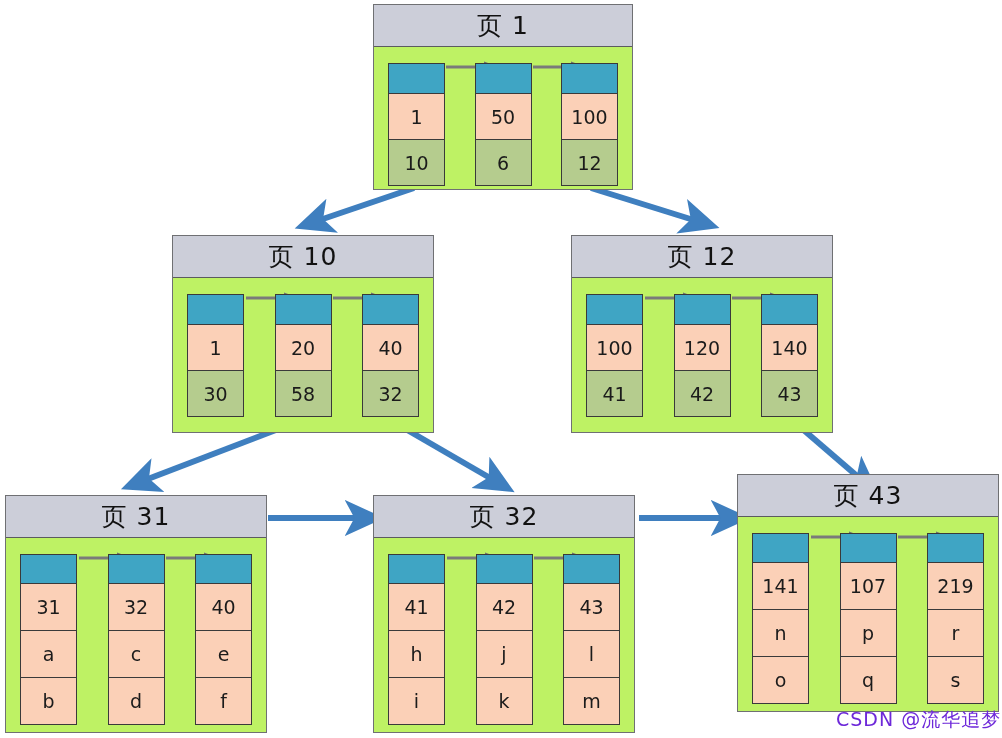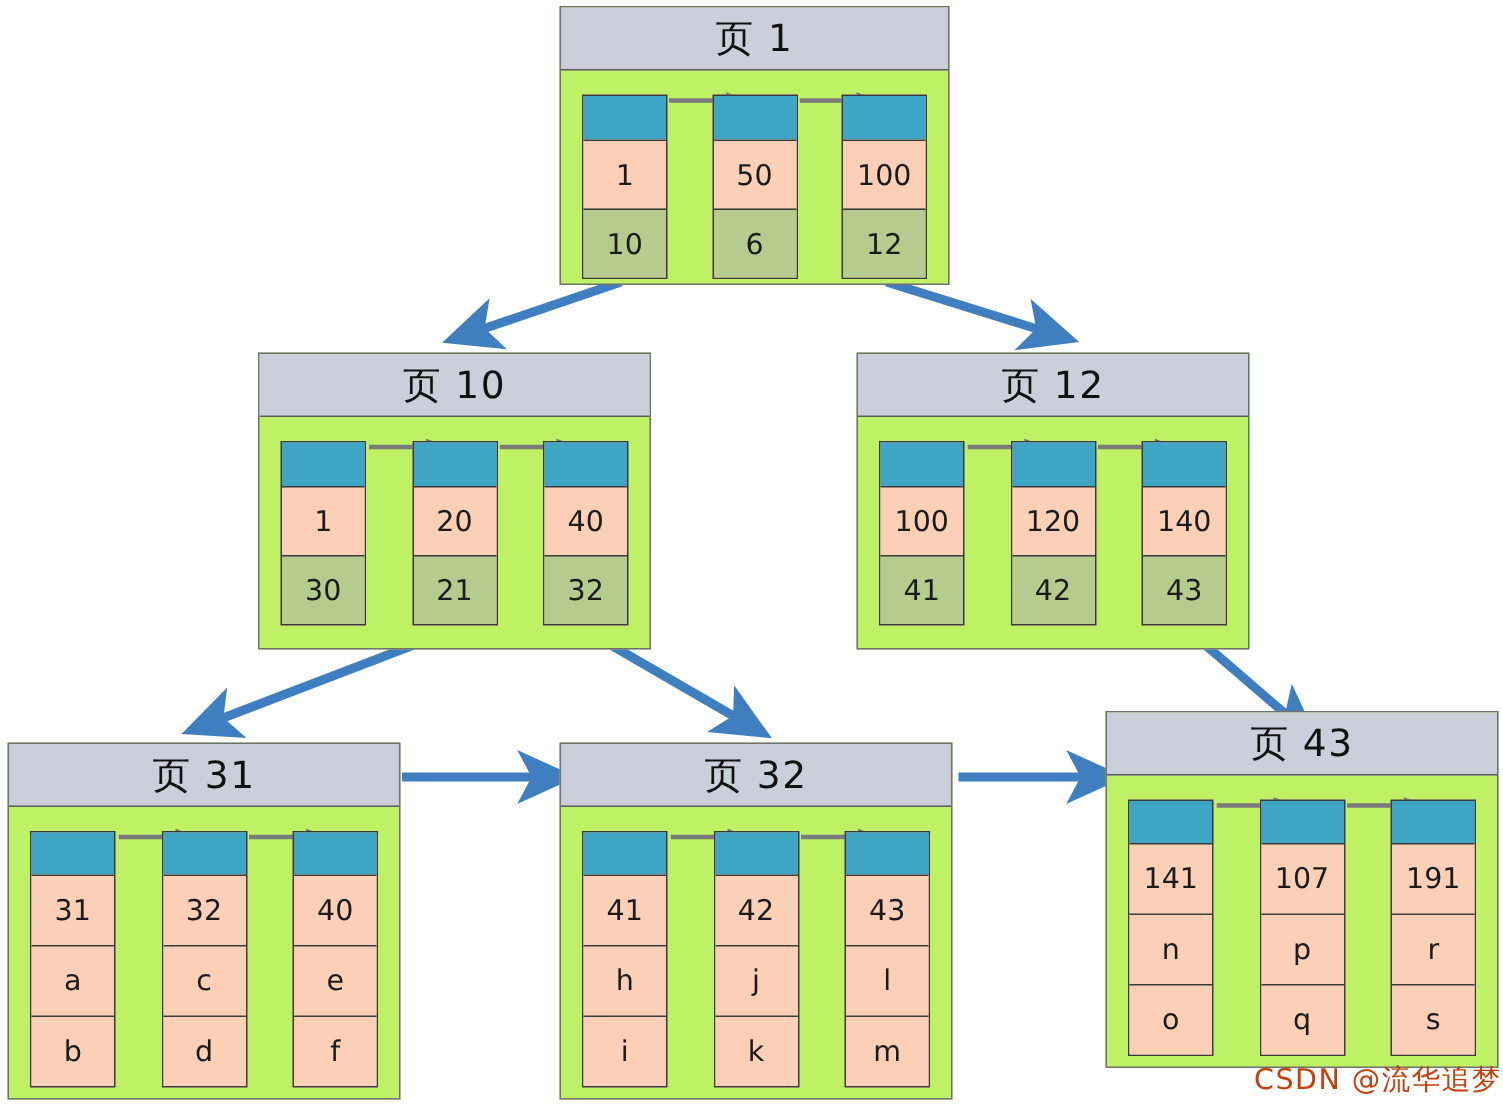--- a/index.html
+++ b/index.html
@@ -87,21 +87,21 @@
   .leaf .slot-head { height: 28px; }
 
   .intra-arrow {
     position: absolute;
     top: 14px;
     height: 12px;
     pointer-events: none;
   }
   .watermark {
     position: absolute;
-    color: #c2410c;
+    color: #6d28d9;
     font-size: 19px;
     letter-spacing: 1px;
     z-index: 3;
     white-space: nowrap;
     font-family: "DejaVu Sans", "Liberation Sans", sans-serif;
   }
 </style>
 </head>
 <body>
 
@@ -171,21 +171,21 @@
       </svg>
 
       <div class="cell">
         <div class="cell-slot slot-head"></div>
         <div class="cell-slot slot-key">1</div>
         <div class="cell-slot slot-ptr">30</div>
       </div>
       <div class="cell">
         <div class="cell-slot slot-head"></div>
         <div class="cell-slot slot-key">20</div>
-        <div class="cell-slot slot-ptr">21</div>
+        <div class="cell-slot slot-ptr">58</div>
       </div>
       <div class="cell">
         <div class="cell-slot slot-head"></div>
         <div class="cell-slot slot-key">40</div>
         <div class="cell-slot slot-ptr">32</div>
       </div>
     </div>
   </div>
 
   <div class="node" style="left:571px; top:235px; width:262px; height:198px;">
@@ -303,21 +303,21 @@
         <div class="cell-slot slot-val">o</div>
       </div>
       <div class="cell">
         <div class="cell-slot slot-head"></div>
         <div class="cell-slot slot-key">107</div>
         <div class="cell-slot slot-val">p</div>
         <div class="cell-slot slot-val">q</div>
       </div>
       <div class="cell">
         <div class="cell-slot slot-head"></div>
-        <div class="cell-slot slot-key">191</div>
+        <div class="cell-slot slot-key">219</div>
         <div class="cell-slot slot-val">r</div>
         <div class="cell-slot slot-val">s</div>
       </div>
     </div>
   </div>
 
   <div class="watermark" style="left:836px; top:707px;">CSDN @流华追梦</div>
 
 </div>
 

